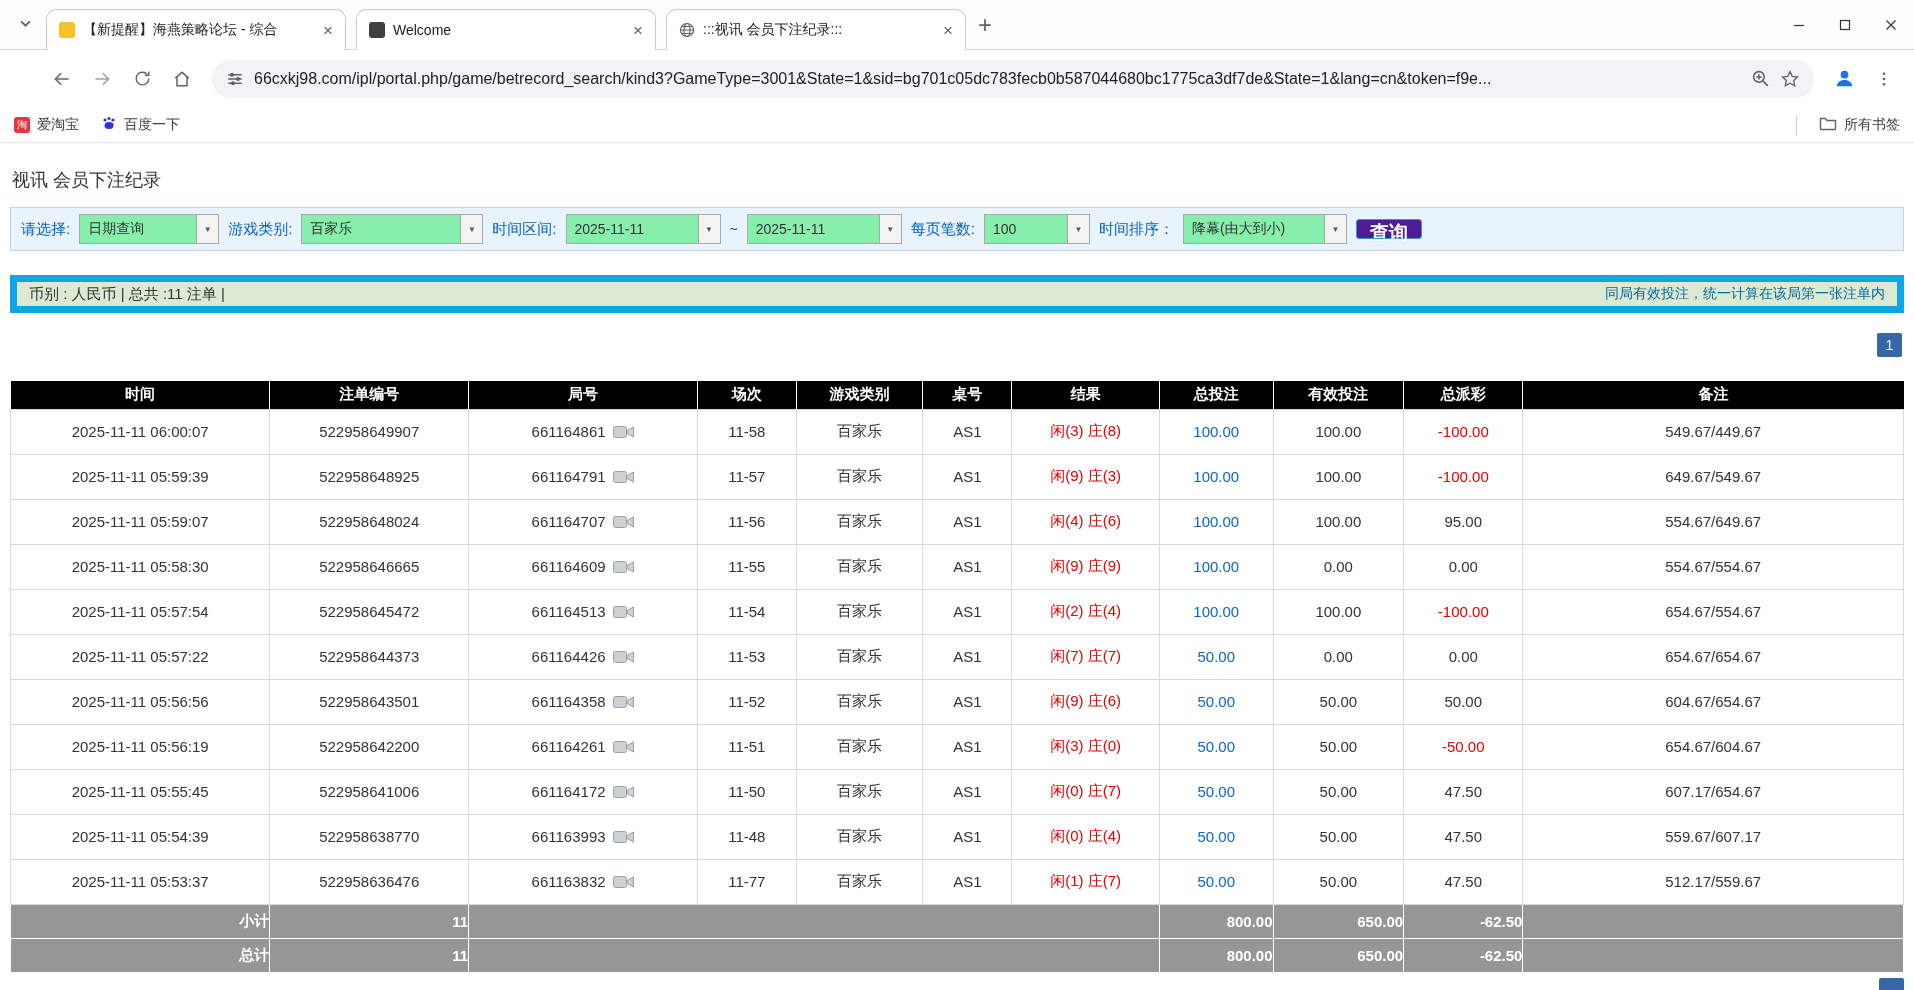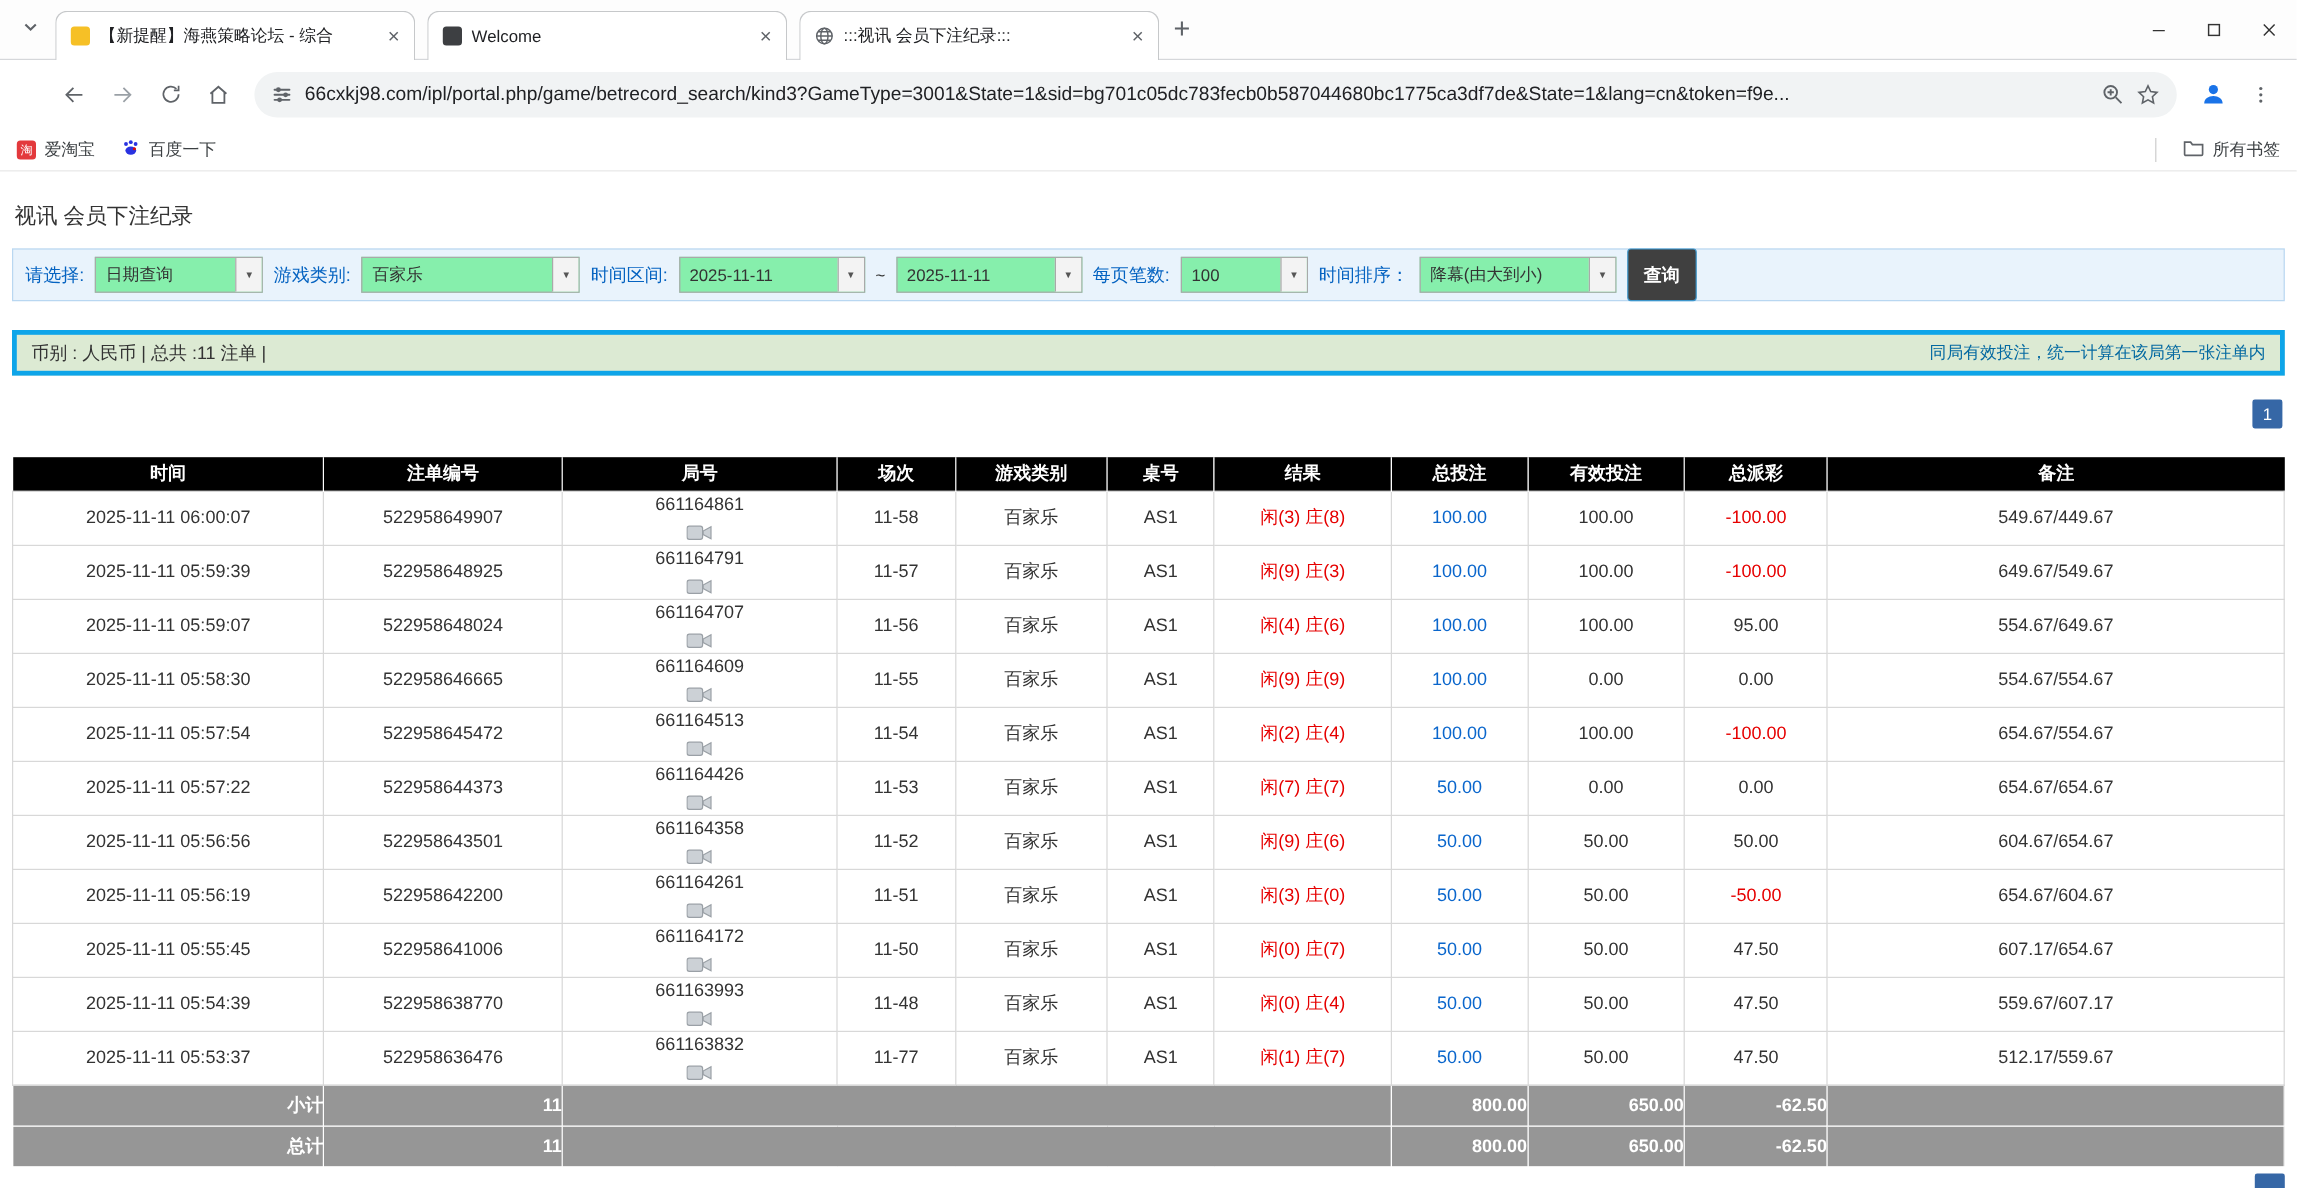--- a/index.html
+++ b/index.html
@@ -56,44 +56,44 @@
 
   .filter-bar { height: 44px; background: #e9f3fc; border: 1px solid #b9d7f1; display: flex;
     align-items: center; gap: 9px; padding: 0 10px; }
   .filter-label { color: #0563c1; font-size: 15px; flex: none; }
   .combo { height: 30px; background: #86efac; border: 1px solid #a9a9a9; display: flex; align-items: stretch; flex: none; }
   .combo-val { padding: 0 8px; font-size: 14px; color: #333; flex: 1; display: flex; align-items: center; white-space: nowrap; overflow: hidden; }
   .combo-arrow { width: 22px; border-left: 1px solid #a9a9a9; background: #f3f3f3; display: flex;
     align-items: center; justify-content: center; font-size: 8px; color: #555; }
   .w140 { width: 140px; } .w182 { width: 182px; } .w155 { width: 155px; } .w103 { width: 106px; gap: 44px; } .w164 { width: 164px; }
   .range-sep { font-size: 14px; color: #333; }
-  .search-btn { height: 44px; padding: 0 13px; background: #404040; border: 1px solid #3d96cb;
-    border-radius: 3px; color: #fff; font-size: 15px; font-weight: bold; }
-
-  .summary-bar { margin-top: 24px; height: 38px; background: #dcead3; border: 4px solid #0ea5e9;
+  .search-btn { height: 20px; padding: 0 13px; background: #4c1d95; border: 1px solid #3d96cb;
+    border-radius: 3px; color: #fff; font-size: 19px; font-weight: bold; }
+
+  .summary-bar { margin-top: 24px; height: 38px; background: #dcead3; border: 7px solid #0ea5e9;
     display: flex; align-items: center; justify-content: space-between; padding: 0 12px; }
   .summary-left { font-size: 15px; color: #333; }
   .summary-right { font-size: 14px; color: #0369a1; }
 
   .pagination-row { display: flex; justify-content: flex-end; margin: 20px 2px 12px 0; }
   .page-badge { min-width: 25px; height: 24px; background: #3667a6; color: #fff; display: flex;
     align-items: center; justify-content: center; font-size: 14px; border-radius: 2px; }
 
   table.bet-table { width: 100%; border-collapse: collapse; table-layout: fixed; margin-top: 24px; }
   .bet-table thead th { background: #000; color: #fff; font-size: 15px; font-weight: bold;
     height: 28px; border-left: 1px solid #fff; text-align: center; }
   .bet-table thead th:first-child { border-left: none; }
   .bet-table tbody td { height: 45px; text-align: center; font-size: 15px; color: #333;
     border: 1px solid #d8d8d8; background: #fff; overflow: hidden; white-space: nowrap; }
   .bet-table tfoot td { height: 34px; background: #969696; color: #fff; text-align: right;
     font-size: 15px; font-weight: bold; border: 1px solid #fff; }
   .blue { color: #0a66cc; }
   .red { color: #e60000; }
   .res { color: #e60000; }
-  .round-wrap { display: inline-flex; align-items: center; gap: 7px; flex-direction: column; }
+  .round-wrap { display: inline-flex; align-items: center; gap: 7px; }
   .vicon { display: inline-flex; align-items: center; }
 
   .bottom-badge { position: absolute; right: 10px; top: 978px; width: 25px; height: 22px;
     background: #3667a6; border-radius: 2px; color:#fff; font-size:13px; display:flex; align-items:center; justify-content:center; }
 </style>
 </head>
 <body>
 
 <div class="tab-strip">
   <div class="tab-search-btn">

